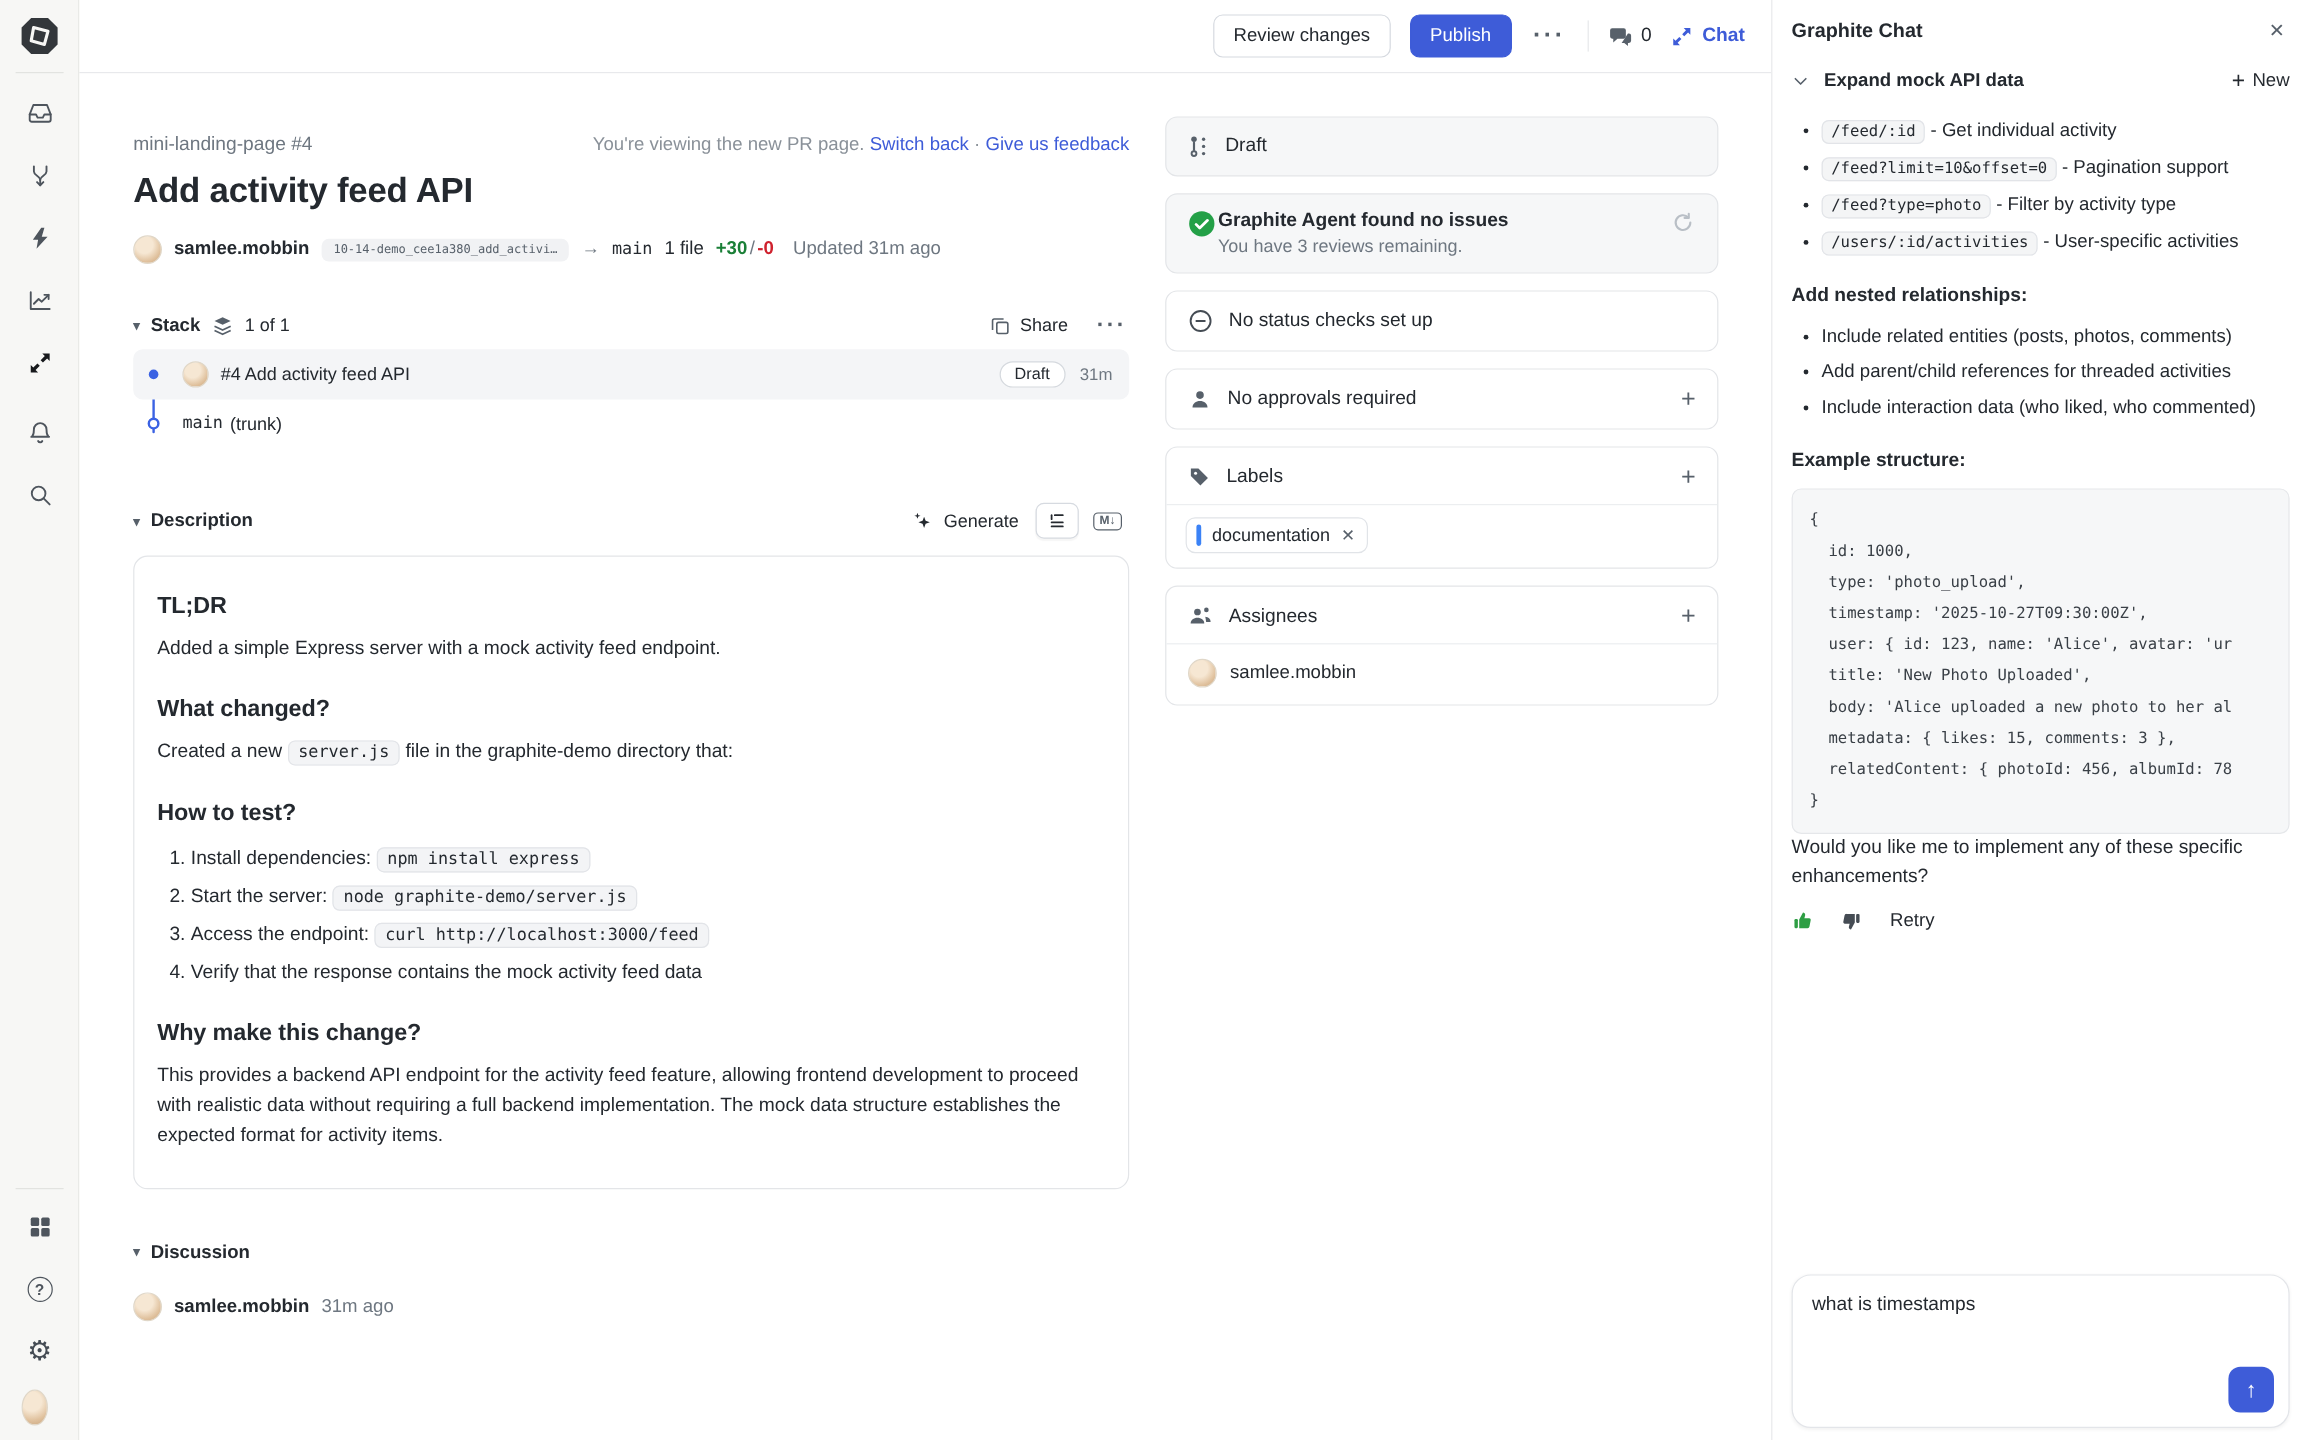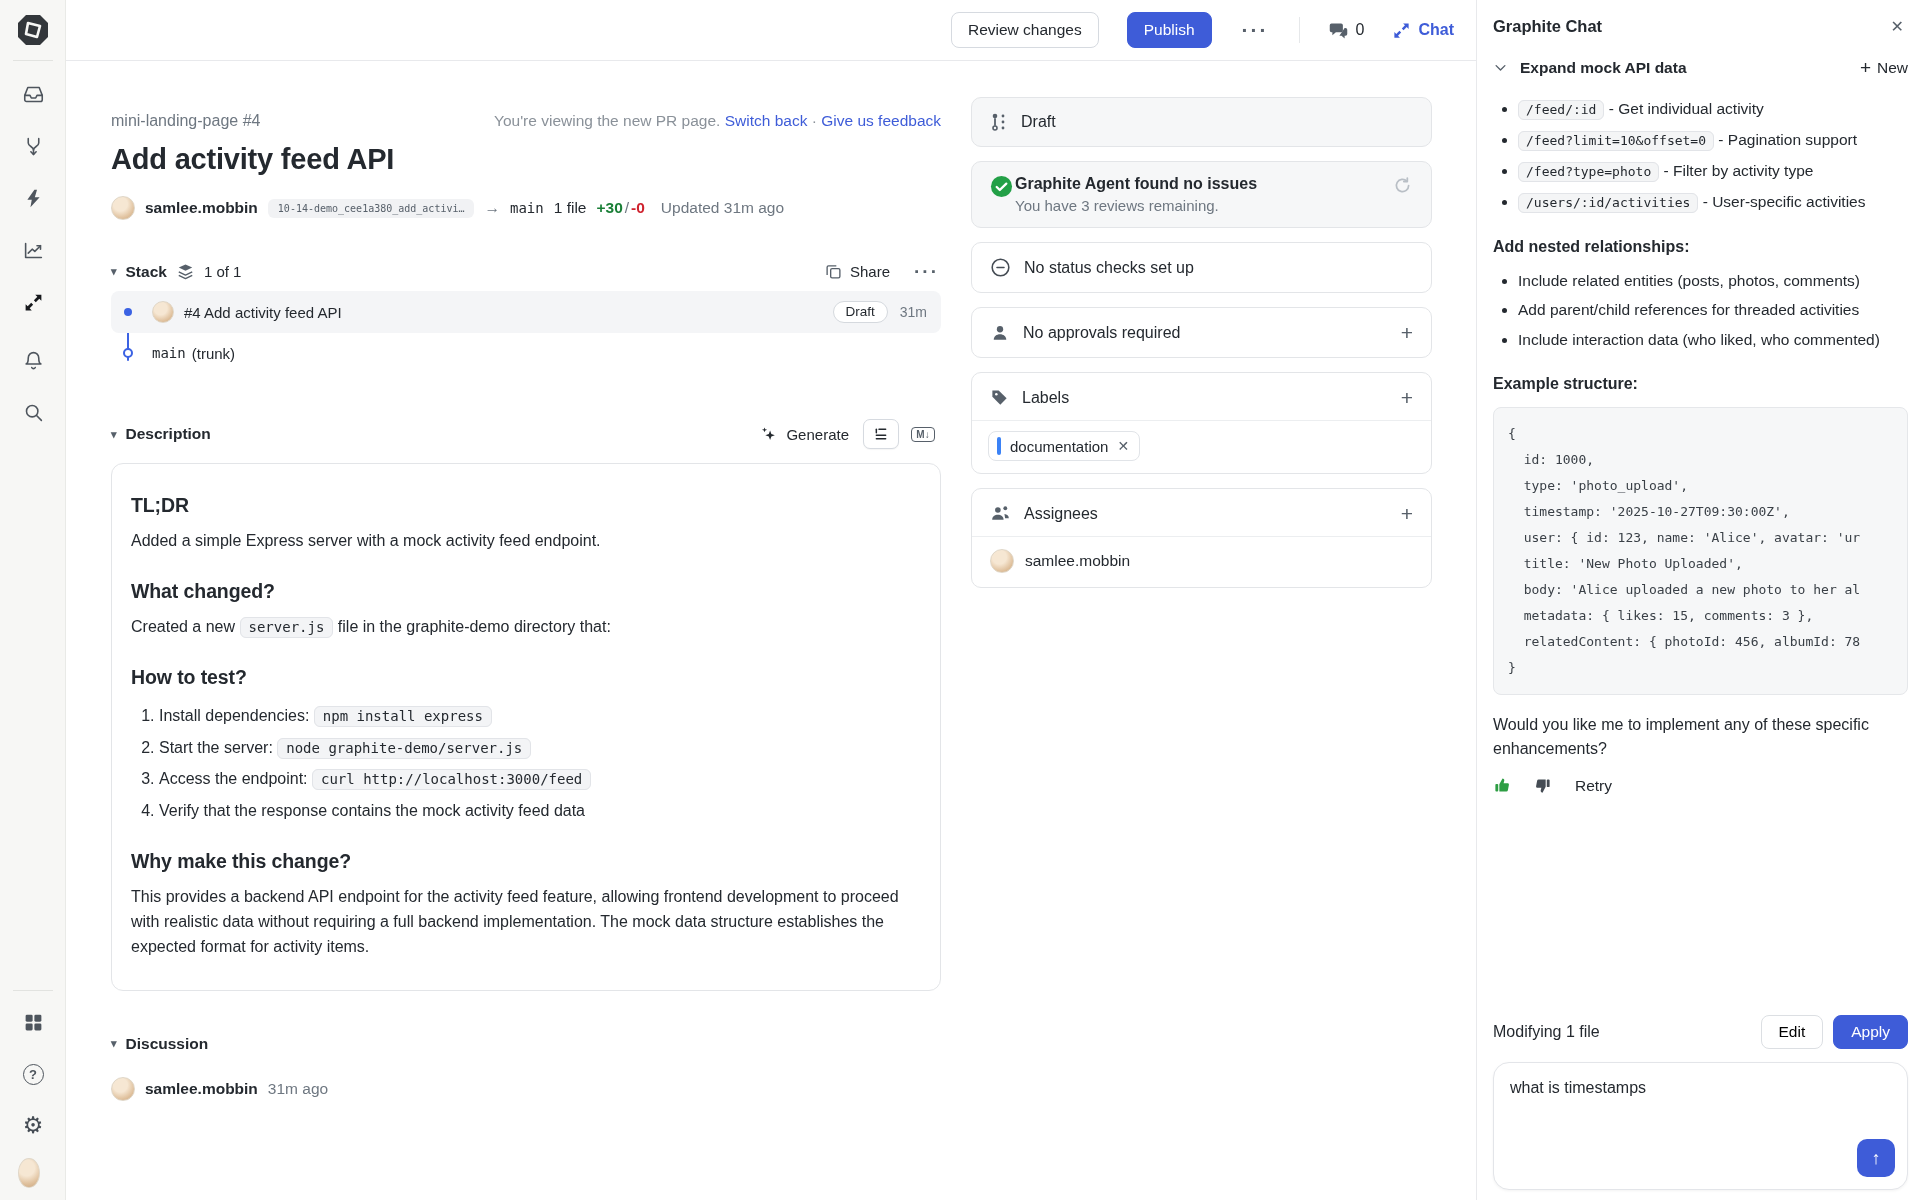--- a/index.html
+++ b/index.html
@@ -13,21 +13,21 @@
   .rail-logo { position:absolute; left:16px; top:13px; width:34px; height:34px; }
   .rail-div { position:absolute; left:13px; width:40px; height:1px; background:#e2e3e0; }
   .rail-ic { position:absolute; left:22px; width:22px; height:22px; color:#4e555d; display:flex; align-items:center; justify-content:center; cursor:pointer; }
   .rail-ic.sel { color:#17191c; }
   .rail-ic svg { width:21px; height:21px; }
   .help-ic { width:21px; height:21px; border:1.7px solid #4e555d; border-radius:50%; font-size:13px; font-weight:700; color:#4e555d; display:flex; align-items:center; justify-content:center; }
   .gear-glyph { font-size:23px; line-height:1; color:#454c54; }
   .avatar { border-radius:50%; background:radial-gradient(circle at 38% 32%, #f6e7d3 0 35%, #dfc09c 70%, #c9a57e); border:1px solid #e0d7c8; }
 
   
-  .topbar { position:absolute; left:66px; top:0; width:1410px; height:61px; background:#fff; border-bottom:1px solid #e8e9ec; display:flex; align-items:center; justify-content:flex-end; padding-right:22px; gap:28px; z-index:4; }
+  .topbar { position:absolute; left:66px; top:0; width:1410px; height:61px; background:#fff; border-bottom:1px solid #e8e9ec; display:flex; align-items:center; justify-content:flex-end; padding-right:22px; gap:16px; z-index:4; }
   .btn { border-radius:8px; font-size:15.5px; font-weight:500; padding:8px 16px; cursor:pointer; white-space:nowrap; }
   .btn-outline { background:#fff; border:1px solid #d6dae0; color:#24292f; }
   .btn-blue { background:#3e5cd8; border:1px solid #3e5cd8; color:#fff; }
   .more-dots { color:#57606a; font-size:21px; letter-spacing:2px; font-weight:700; cursor:pointer; line-height:0.6; padding:0 2px; }
   .tb-divider { width:1px; height:26px; background:#e6e8ea; }
   .tb-comments { display:flex; align-items:center; gap:7px; cursor:pointer; color:#24292f; font-size:16px; }
   .tb-chat { display:flex; align-items:center; gap:7px; cursor:pointer; color:#3e5cd8; font-size:16px; font-weight:600; }
 
   
   .main { position:absolute; left:66px; top:61px; width:1410px; height:1139px; background:#fff; overflow:hidden; }
@@ -105,21 +105,21 @@
   .expand-label { font-size:15.5px; font-weight:600; flex:1; }
   .new-btn { display:flex; align-items:center; gap:6px; font-size:15.5px; cursor:pointer; }
   .new-plus { font-size:19px; font-weight:400; line-height:1; }
   .chat-ul { margin-top:18px; padding-left:25px; }
   .chat-ul li { font-size:15.5px; line-height:1.75; margin-top:4px; }
   .chat-chip { font-family:"DejaVu Sans Mono",monospace; font-size:13px; background:#f4f5f6; border:1px solid #e2e4e8; border-radius:6px; padding:1px 7px 2px; white-space:nowrap; }
   .chat-h { margin-top:22px; font-size:16px; font-weight:700; }
   .chat-ul2 { margin-top:12px; padding-left:25px; }
   .chat-ul2 li { font-size:15.5px; line-height:1.72; margin-top:3px; }
   .codeblock { margin-top:14px; background:#f6f7f8; border:1px solid #e5e7ea; border-radius:8px; padding:13px 0 13px 14px; font-family:"DejaVu Sans Mono",monospace; font-size:13px; line-height:26px; color:#3a4047; white-space:pre; overflow:hidden; }
-  .chat-q { margin-top:18px; font-size:16px; line-height:1.5; }
+  .chat-q { font-size:16px; line-height:1.5; }
   .feedback-row { margin-top:15px; display:flex; align-items:center; gap:21px; }
   .retry-btn { font-size:15.5px; cursor:pointer; margin-left:2px; }
   .modify-row { position:absolute; left:16px; right:12px; bottom:148px; height:40px; display:flex; align-items:center; }
   .modify-label { font-size:16px; flex:1; }
   .edit-btn { background:#fff; border:1px solid #dcdfe3; border-radius:8px; font-size:15.5px; padding:7px 17px; cursor:pointer; margin-right:10px; }
   .apply-btn { background:#3e5cd8; border:1px solid #3e5cd8; color:#fff; border-radius:8px; font-size:15.5px; padding:7px 17px; cursor:pointer; }
   .chat-input { position:absolute; left:16px; right:12px; bottom:10px; height:128px; border:1px solid #e3e5e9; border-radius:16px; box-shadow:0 1px 3px rgba(20,22,26,.05); background:#fff; padding:16px; }
   .chat-input-text { font-size:16px; color:#24292f; }
   .send-btn { position:absolute; right:12px; bottom:12px; width:38px; height:38px; border-radius:10px; background:#3e5cd8; color:#fff; display:flex; align-items:center; justify-content:center; font-size:18px; font-weight:700; cursor:pointer; }
 </style>
@@ -486,25 +486,20 @@
           <rect x="3" y="10" width="3.6" height="9.5" rx="1.2"></rect>
         </svg>
       <svg width="19" height="19" viewBox="0 0 24 24" fill="#454c54" style="transform:rotate(180deg)">
           <path d="M8 10.5 12 3c1.3 0 2.3 1 2.3 2.3 0 .5-.6 2.8-.9 3.9h5.1c1 0 1.8.9 1.6 1.9l-1.3 6.8a2 2 0 0 1-2 1.6H8z"></path>
           <rect x="3" y="10" width="3.6" height="9.5" rx="1.2"></rect>
         </svg>
       <span class="retry-btn">Retry</span>
     </div>
   </div>
 
-  <div class="modify-row">
-    <span class="modify-label">Modifying 1 file</span>
-    <button class="edit-btn">Edit</button>
-    <button class="apply-btn">Apply</button>
-  </div>
 
   <div class="chat-input">
     <div class="chat-input-text">what is timestamps</div>
     <div class="send-btn">
       <span>↑</span>
     </div>
   </div>
 </div>
 
 </body></html>

